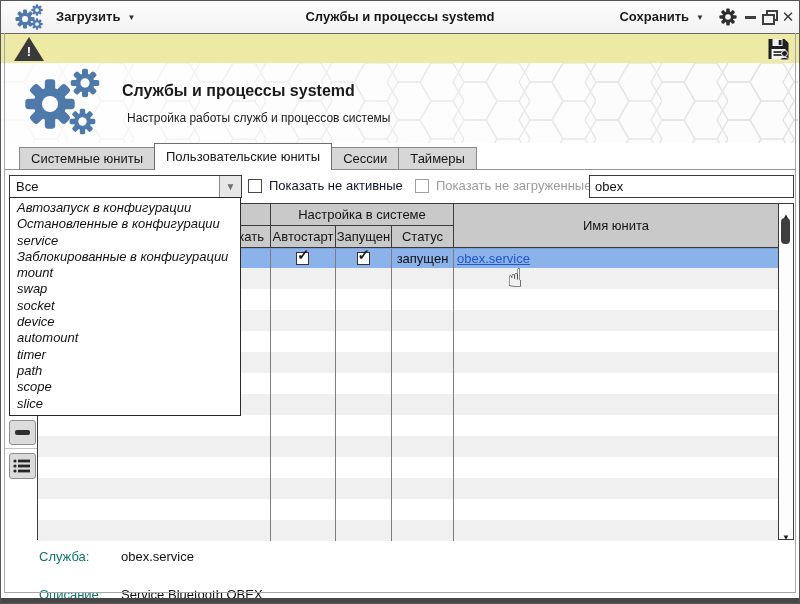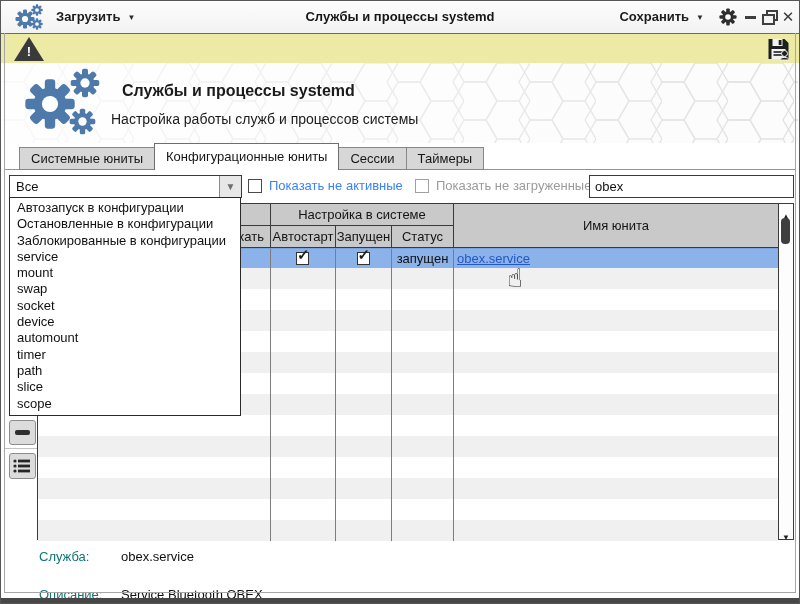--- a/index.html
+++ b/index.html
@@ -40,46 +40,46 @@
   .warn-text{position:absolute;left:50px;top:0;height:29px;line-height:29px;font-size:13px;color:#222;margin-top:36px;}
   .floppy{position:absolute;right:8px;top:3px;}
   
   .banner{position:absolute;left:1px;right:1px;top:62px;height:80px;background:#fff;overflow:hidden;}
   .banner svg.hexbg{position:absolute;left:0;top:0;}
   .logo{position:absolute;left:22px;top:5px;width:92px;height:72px;}
   .logo .g-big{position:absolute;left:0;top:10px;}
   .logo .g-s1{position:absolute;left:46px;top:0;}
   .logo .g-s2{position:absolute;left:45px;top:40px;}
   .banner-title{position:absolute;left:120px;top:19px;font-size:16px;font-weight:bold;color:#1b1b1b;}
-  .banner-sub{position:absolute;left:109px;top:48px;font-size:14px;color:#1b1b1b;}
+  .banner-sub{position:absolute;left:125px;top:48px;font-size:12px;color:#1b1b1b;}
   
   .pane-line{position:absolute;left:4px;right:4px;top:168px;height:1px;background:#949494;}
   .tab-bar{position:absolute;left:18px;top:142px;height:27px;display:flex;align-items:flex-end;z-index:5;}
   .tab{height:21px;line-height:21px;padding:0 11px;background:#d7d7d7;border:1px solid #878787;
        font-size:13px;margin-right:-1px;color:#161616;white-space:nowrap;}
   .tab.active{height:26px;line-height:26px;background:#ffffff;border-color:#6e6e6e;border-bottom:none;z-index:6;}
   
   .combo{position:absolute;left:8px;top:174px;width:233px;height:23px;border:1px solid #3a3a3a;
          background:#fff;box-sizing:border-box;}
   .combo-value{position:absolute;left:6px;top:0;height:21px;line-height:21px;font-size:13px;color:#111;}
   .combo-arrow{position:absolute;right:0;top:0;width:21px;height:21px;background:#e7e7e7;
                border-left:1px solid #8a8a8a;text-align:center;}
   .combo-arrow::after{content:"▼";font-size:10px;color:#6e6e6e;line-height:21px;}
   .checkbox{position:absolute;width:14px;height:14px;border:1px solid #4a4a4a;background:#fff;box-sizing:border-box;}
   .checkbox.disabled{border-color:#a0a0a0;}
   .cb1{left:247px;top:178px;}
   .cb2{left:414px;top:178px;}
-  .cb-label{position:absolute;top:176px;height:18px;line-height:18px;font-size:13px;color:#3b82f6;white-space:nowrap;}
+  .cb-label{position:absolute;top:176px;height:18px;line-height:18px;font-size:13px;color:#0f172a;white-space:nowrap;}
   .cb-label.l1{left:268px;}
   .cb-label.l2{left:435px;color:#9b9b9b;}
   .search-input{position:absolute;left:588px;top:174px;width:205px;height:23px;border:1px solid #3a3a3a;
                 box-sizing:border-box;font-family:"Liberation Sans",sans-serif;font-size:13px;padding:0 5px;color:#111;}
   
   .dropdown{position:absolute;left:8px;top:196px;width:232px;background:#fff;border:1px solid #2a2a2a;
-            z-index:40;box-sizing:border-box;padding:2px 0 3px 0;}
+            z-index:40;box-sizing:border-box;padding:2px 0 3px 0;font-style:italic;}
   .dd-item{height:16.3px;line-height:16.3px;font-size:13px;padding-left:7px;color:#111;white-space:nowrap;overflow:hidden;}
   
   .tool-btn{position:absolute;background:#dcdcdc;border:1px solid #8d8d8d;border-radius:3px;box-sizing:border-box;}
   .tool1{left:8px;top:419px;width:27px;height:25px;}
   .tool1::after{content:"";position:absolute;left:5px;top:9px;width:15px;height:5px;background:#2f2f2f;border-radius:2px;}
   .tool-sep{position:absolute;left:4px;top:447px;width:33px;height:1px;background:#c2c2c2;}
   .tool2{left:8px;top:452px;width:27px;height:26px;}
   
   .utable{position:absolute;left:36px;top:202px;width:757px;height:337px;border:1px solid #3a3a3a;
           box-sizing:border-box;background:#fff;}
@@ -219,21 +219,21 @@
           <use href="#gear" width="27" height="27"></use>
         </svg>
     </div>
     <div class="banner-title">Службы и процессы systemd</div>
     <div class="banner-sub">Настройка работы служб и процессов системы</div>
   </div>
 
   <div class="pane-line"></div>
   <div class="tab-bar">
       <div class="tab">Системные юниты</div>
-      <div class="tab active">Конфигурационные юниты</div>
+      <div class="tab active">Пользовательские юниты</div>
       <div class="tab">Сессии</div>
       <div class="tab">Таймеры</div>
     </div>
 
   <div class="combo">
     <div class="combo-value">Все</div>
     <div class="combo-arrow"></div>
   </div>
   <div class="checkbox cb1"></div>
   <div class="cb-label l1">Показать не активные</div>
@@ -377,31 +377,31 @@
     <div class="vscroll">
       <div class="sb-up"></div>
       <div class="sb-thumb"></div>
       <div class="sb-down"></div>
     </div>
   </div>
 
   <div class="dropdown">
       <div class="dd-item">Автозапуск в конфигурации</div>
       <div class="dd-item">Остановленные в конфигурации</div>
+      <div class="dd-item">service</div>
       <div class="dd-item">Заблокированные в конфигурации</div>
-      <div class="dd-item">service</div>
       <div class="dd-item">mount</div>
       <div class="dd-item">swap</div>
       <div class="dd-item">socket</div>
       <div class="dd-item">device</div>
       <div class="dd-item">automount</div>
       <div class="dd-item">timer</div>
       <div class="dd-item">path</div>
+      <div class="dd-item">scope</div>
       <div class="dd-item">slice</div>
-      <div class="dd-item">scope</div>
     </div>
 
   <div class="cursor-hand">☝</div>
 
   <div class="det-label row1">Служба:</div>
   <div class="det-value row1">obex.service</div>
   <div class="det-label row2">Описание:</div>
   <div class="det-value row2">Service Bluetooth OBEX</div>
 
   <div class="frame-left"></div>

